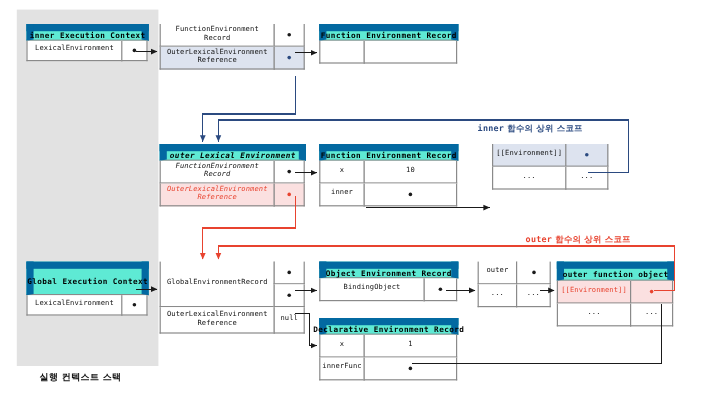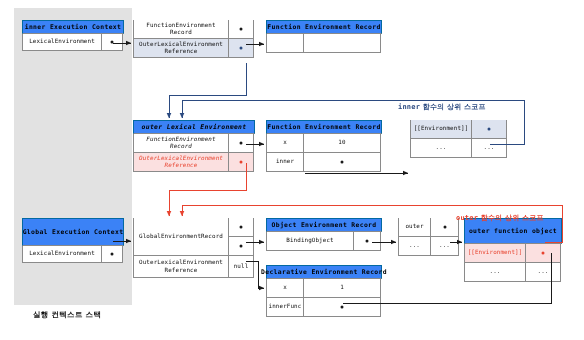--- a/index.html
+++ b/index.html
@@ -16,21 +16,21 @@
   .stacklabel{
     position:absolute;font-family:"DejaVu Sans","Liberation Sans",sans-serif;
     font-size:7.5px;font-weight:bold;color:#111;letter-spacing:.3px;
     white-space:nowrap;
   }
 
   
   .box{position:absolute;box-sizing:border-box;}
   .box .hdr{
     box-sizing:border-box;
-    background:#3b82f6;border:1px solid #0369a1;border-bottom:1px solid #8a8a8a;
+    background:#5eead4;border:6px solid #0369a1;border-bottom:1px solid #8a8a8a;
     color:#000;font-size:6.4px;font-weight:bold;text-align:center;
     letter-spacing:.35px;white-space:nowrap;
     display:flex;align-items:center;justify-content:center;
   }
   .row{display:flex;box-sizing:border-box;}
   .cell{
     box-sizing:border-box;
     border:1px solid #8a8a8a;border-top:0;margin-left:-1px;
     background:#ffffff;color:#111;font-size:5.9px;
     display:flex;align-items:center;justify-content:center;text-align:center;
@@ -183,35 +183,35 @@
       <div class="cell" style="width:33px;height:19px;">outer</div>
       <div class="cell" style="width:29px;height:19px;"><span class="dot"></span></div>
     </div>
     <div class="row">
       <div class="cell" style="width:33px;height:19px;">...</div>
       <div class="cell" style="width:29px;height:19px;">...</div>
     </div>
   </div>
 
   <div class="box" style="left:464px;top:218px;width:98px;">
-    <div class="hdr" style="height:26px;">outer function object</div>
+    <div class="hdr" style="height:16px;">outer function object</div>
     <div class="row">
       <div class="cell pink pinktxt" style="width:62px;height:19px;">[[Environment]]</div>
       <div class="cell pink" style="width:36px;height:19px;"><span class="dot red"></span></div>
     </div>
     <div class="row">
       <div class="cell" style="width:62px;height:19px;">...</div>
       <div class="cell" style="width:36px;height:19px;">...</div>
     </div>
   </div>
 
   <div class="note blue" style="left:398px;top:102px;">
     <span class="mono">inner</span><span> 함수의 상위 스코프</span>
   </div>
-  <div class="note red" style="left:456px;top:195px;margin-top:18px;">
+  <div class="note red" style="left:438px;top:195px;">
     <span class="mono">outer</span><span> 함수의 상위 스코프</span>
   </div>
 
   <svg id="wires" viewBox="0 0 584 340" width="584" height="340">
     <defs>
       <marker id="ahK" markerWidth="6" markerHeight="6" refX="5.2" refY="3" orient="auto">
         <path d="M0,0.6 L5.4,3 L0,5.4 Z" fill="#1a1a1a"></path>
       </marker>
       <marker id="ahB" markerWidth="6" markerHeight="6" refX="5.2" refY="3" orient="auto">
         <path d="M0,0.6 L5.4,3 L0,5.4 Z" fill="#2b4a80"></path>

